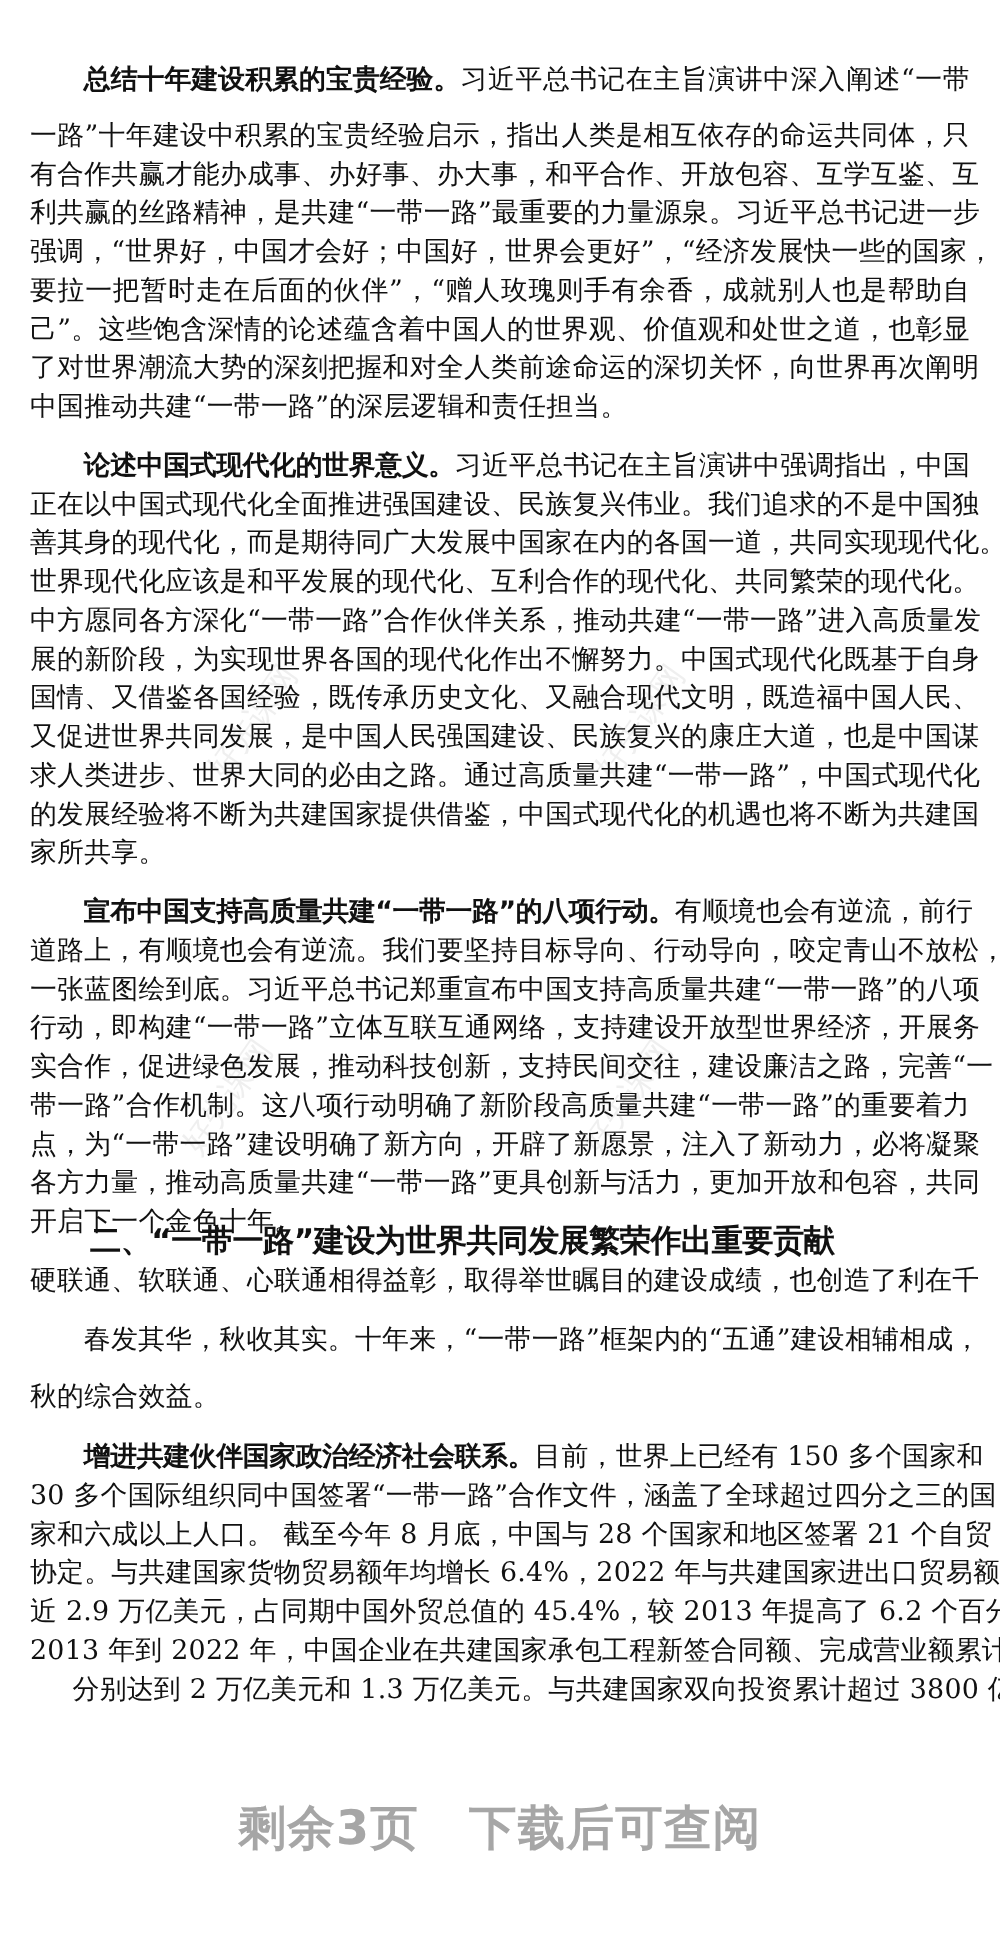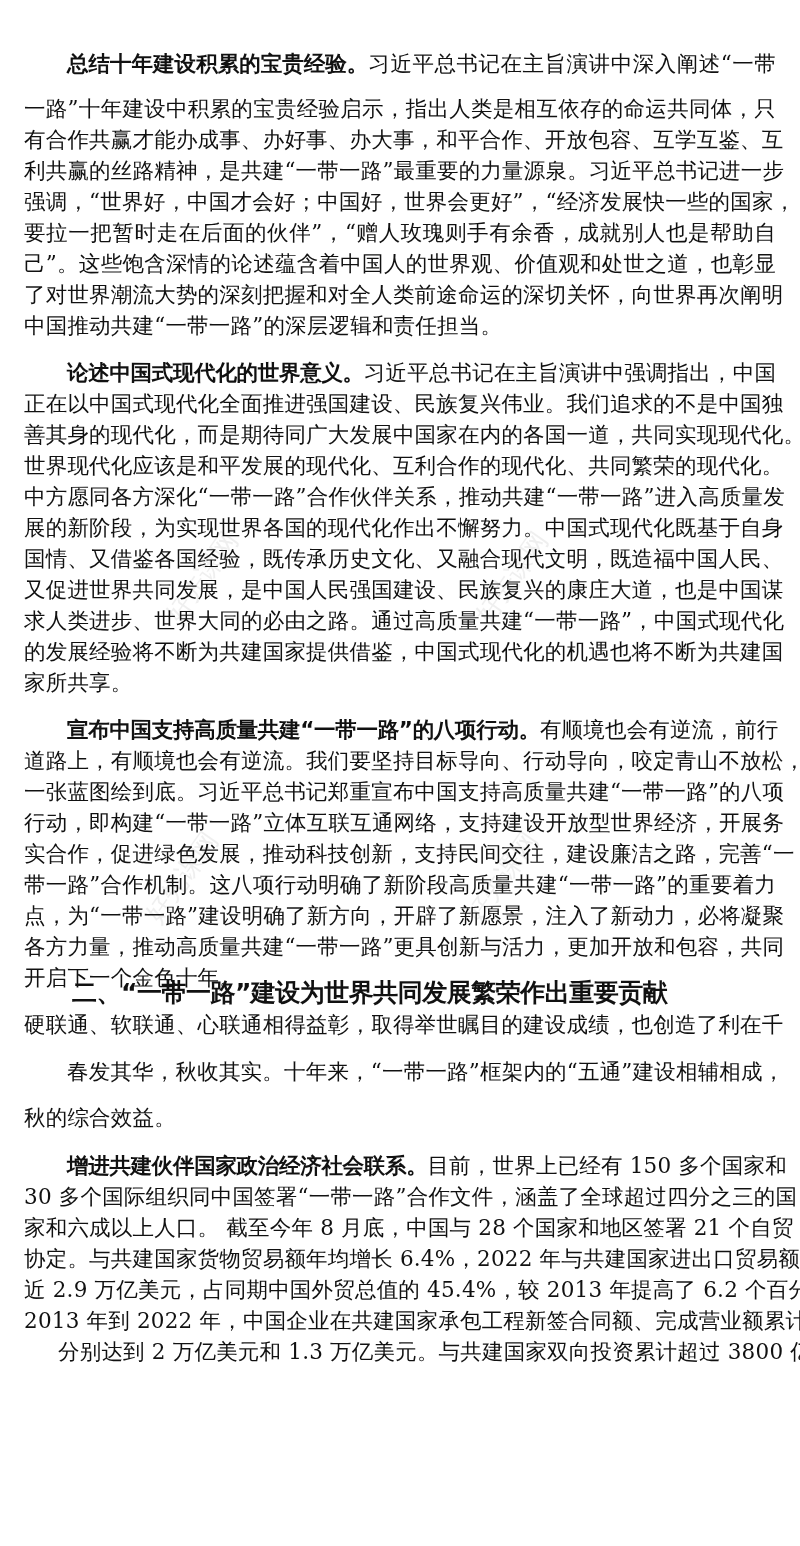--- a/index.html
+++ b/index.html
@@ -103,14 +103,17 @@
       <span class="bold">增进共建伙伴国家政治经济社会联系。</span><span>目前，世界上已经有 150 多个国家和</span>
     </div>
     <div class="line" style="top:1181px;">30 多个国际组织同中国签署“一带一路”合作文件，涵盖了全球超过四分之三的国</div>
     <div class="line" style="top:1212px;">家和六成以上人口。 截至今年 8 月底，中国与 28 个国家和地区签署 21 个自贸</div>
     <div class="line" style="top:1243px;">协定。与共建国家货物贸易额年均增长 6.4%，2022 年与共建国家进出口贸易额</div>
     <div class="line" style="top:1274px;">近 2.9 万亿美元，占同期中国外贸总值的 45.4%，较 2013 年提高了 6.2 个百分点。</div>
     <div class="line" style="top:1305px;">2013 年到 2022 年，中国企业在共建国家承包工程新签合同额、完成营业额累计</div>
     <div class="line" style="top:1336px;margin-left:34px;">分别达到 2 万亿美元和 1.3 万亿美元。与共建国家双向投资累计超过 3800 亿美</div>
   </div>
 
+  <div class="remaining-banner">
+    <span>剩余3页</span><span class="gap"></span><span>下载后可查阅</span>
+  </div>
 
 </div>
 
 </body></html>

